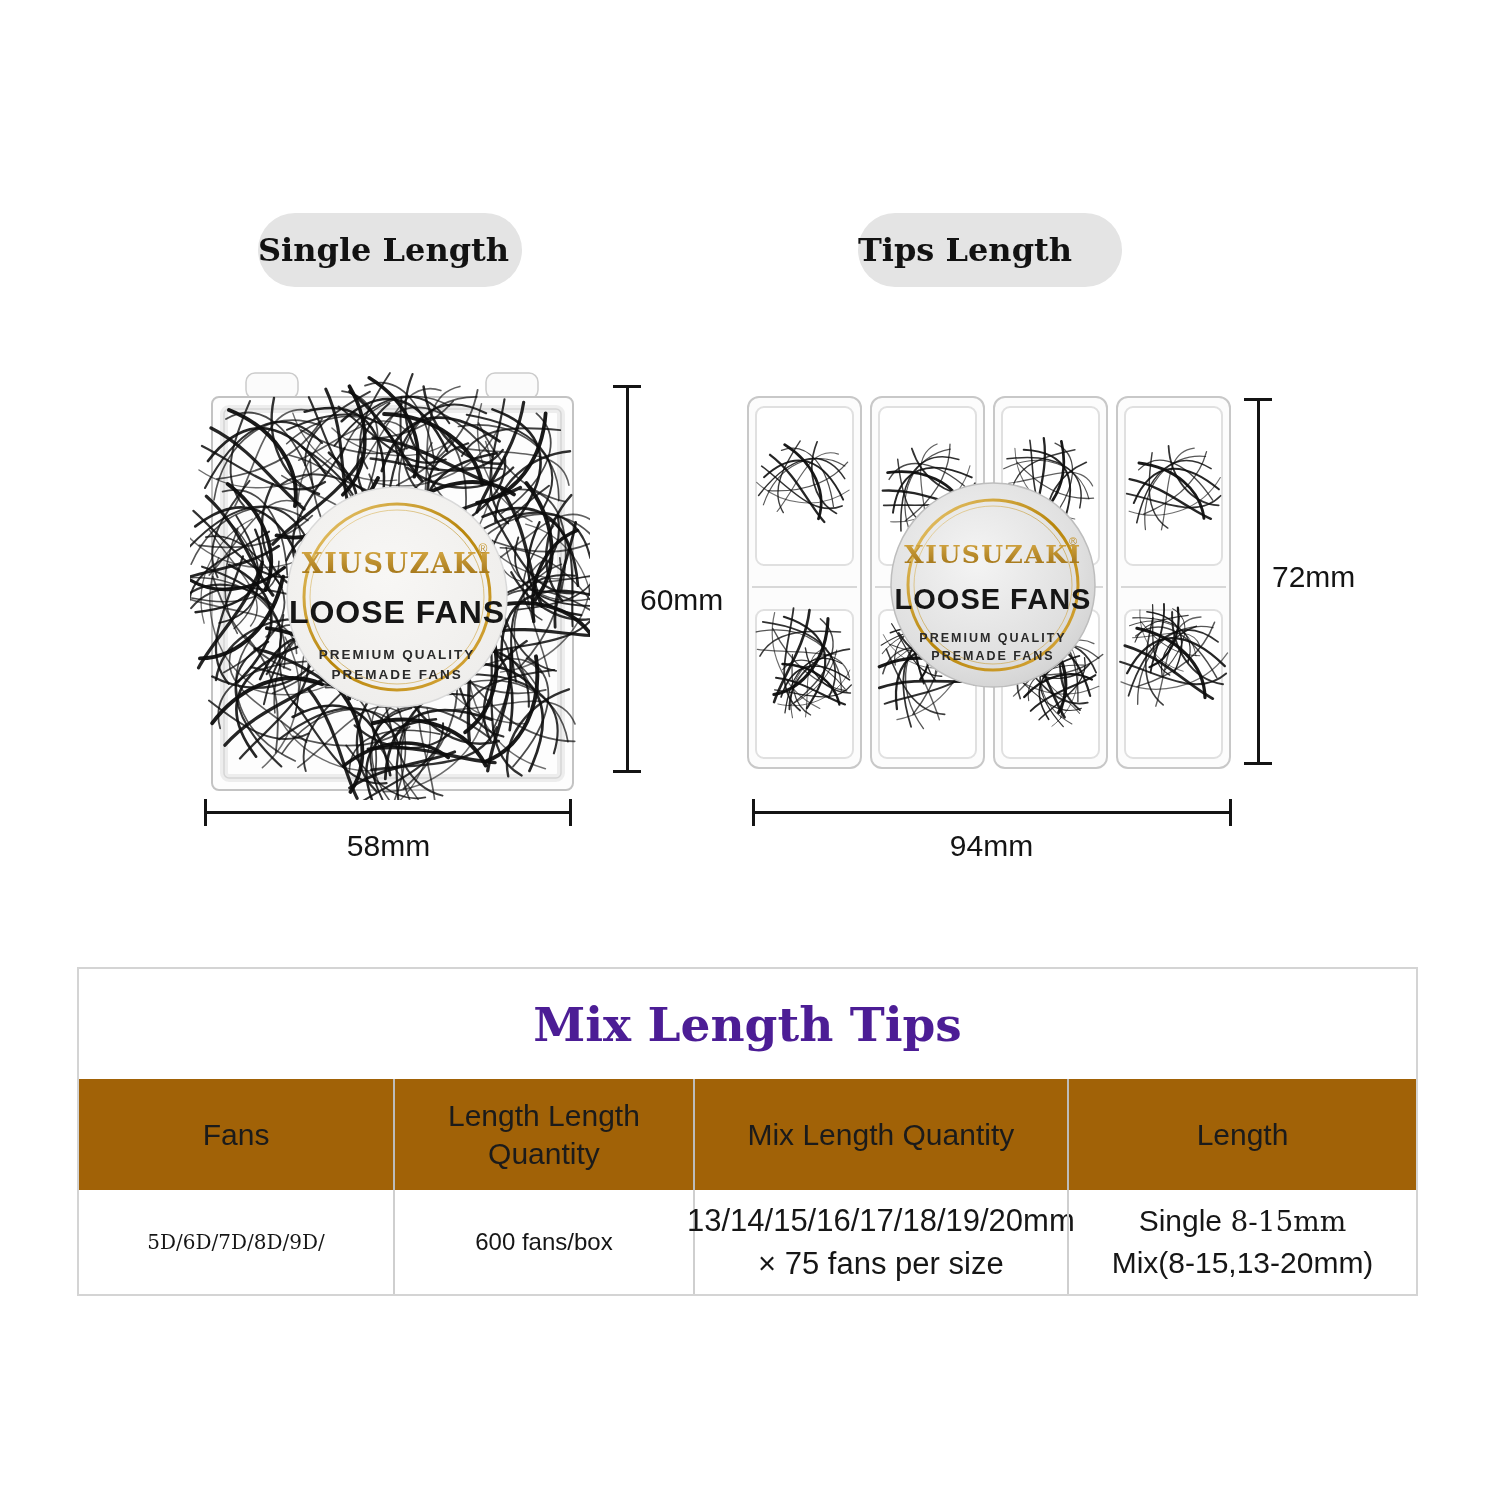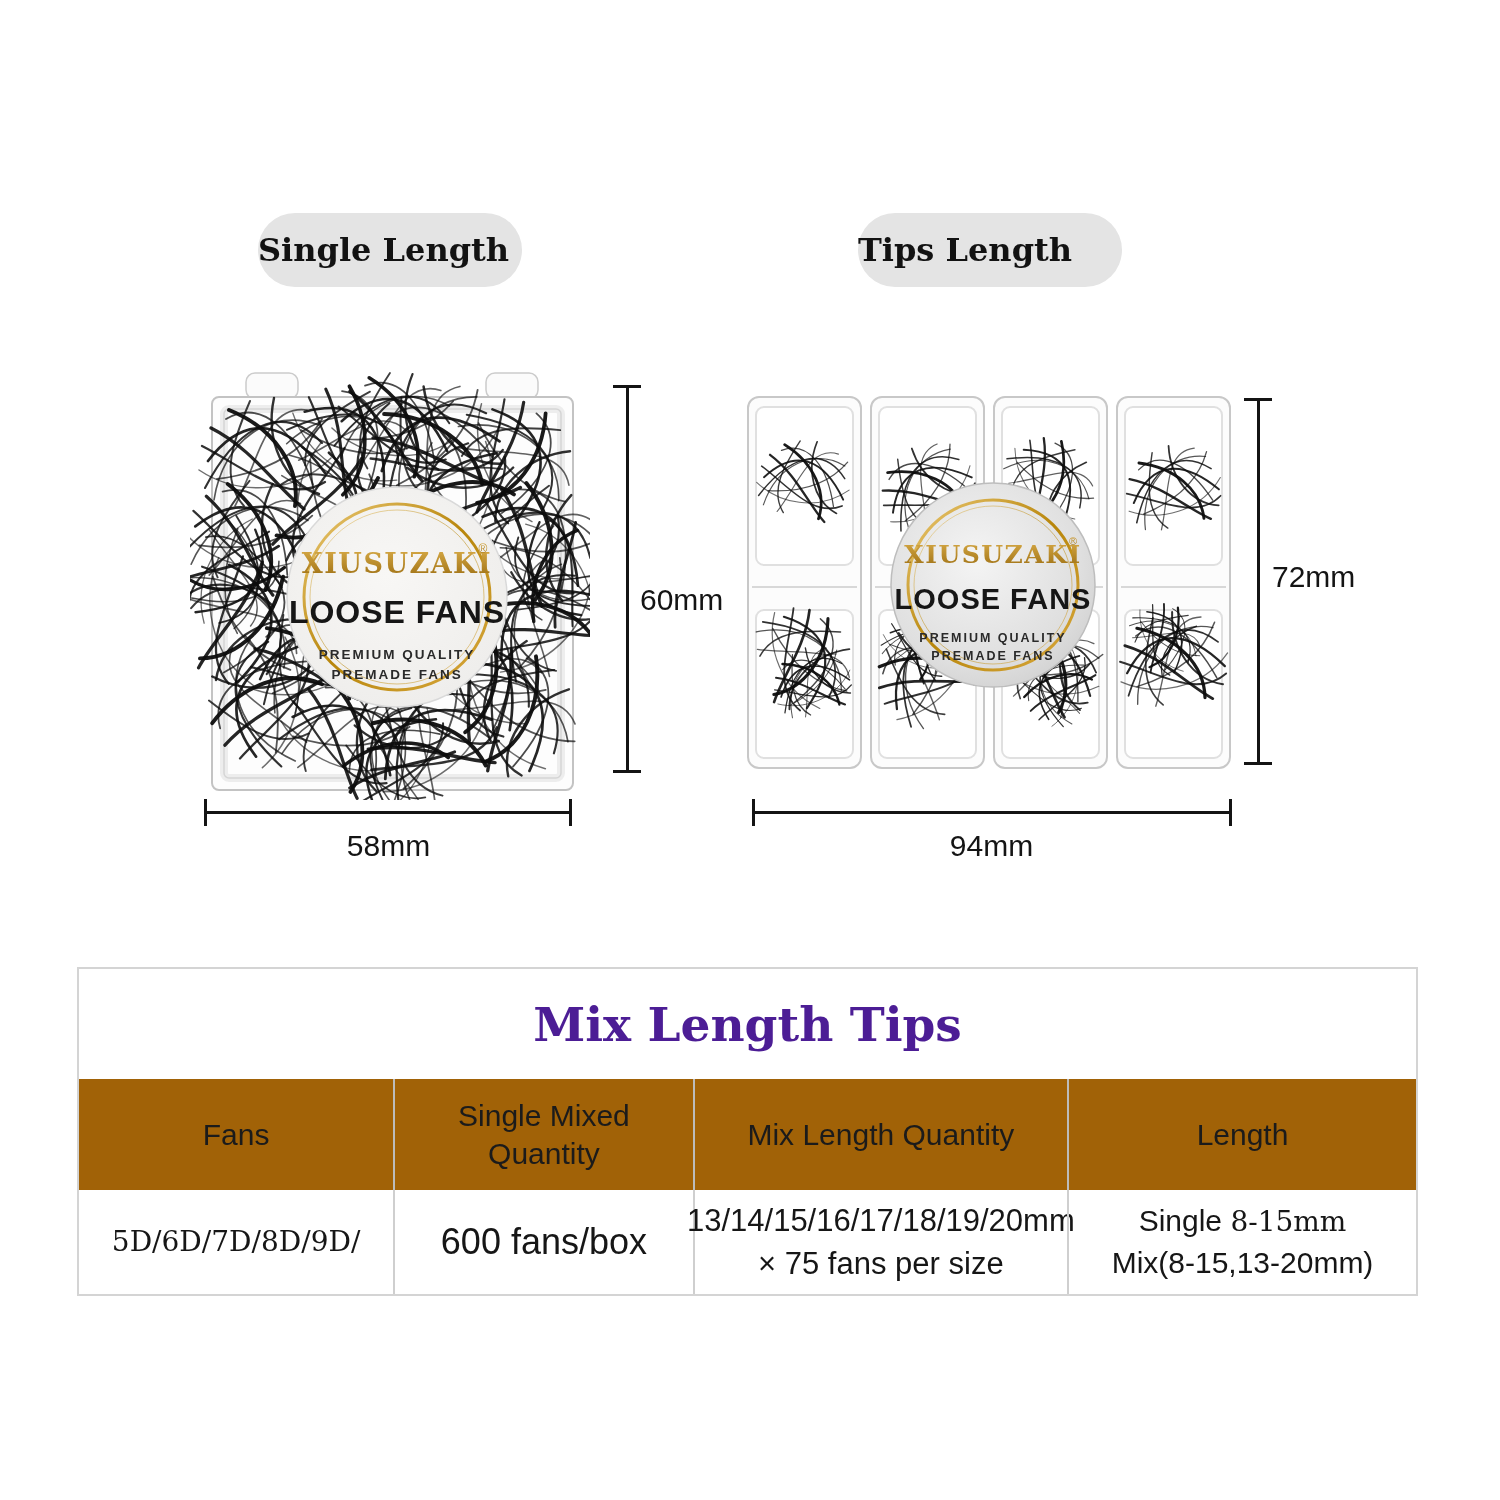--- a/index.html
+++ b/index.html
@@ -36,22 +36,22 @@
   .spec-row{display:grid;grid-template-columns:23.5% 22.4% 28% 26.1%;}
   .spec-head{background:#a16207;}
   .spec-cell{
     display:flex;flex-direction:column;align-items:center;justify-content:center;
     text-align:center;box-sizing:border-box;padding:10px 14px;
   }
   .spec-head .spec-cell{height:111px;font-size:30px;line-height:1.25;color:#1b1b1b;}
   .spec-head .spec-cell + .spec-cell{border-left:2px solid #bcbcbc;}
   .spec-body .spec-cell{height:104px;color:#161616;}
   .spec-body .spec-cell + .spec-cell{border-left:2px solid #cfcfcf;}
-  .cell-fans{font-family:"DejaVu Serif","Liberation Serif",serif;font-size:28px;line-height:1.45;}
-  .cell-singleqty{font-size:36px;}
+  .cell-fans{font-family:"DejaVu Serif","Liberation Serif",serif;font-size:20px;line-height:1.45;}
+  .cell-singleqty{font-size:24px;}
   .cell-mixqty{font-size:31px;line-height:1.4;}
   .cell-length{font-size:30px;line-height:1.4;}
   .serif-inline{font-family:"DejaVu Serif","Liberation Serif",serif;font-size:28px;}
 </style>
 </head>
 <body>
 
 <div class="canvas">
 
   <div class="pill pill-single">
@@ -224,21 +224,21 @@
   </div>
 
   <div class="spec-table">
     <div class="spec-title">Mix Length Tips</div>
 
     <div class="spec-row spec-head">
       <div class="spec-cell">
         <span>Fans</span>
       </div>
       <div class="spec-cell">
-        <span>Single Mixed Quantity</span>
+        <span>Length Length Quantity</span>
       </div>
       <div class="spec-cell">
         <span>Mix Length Quantity</span>
       </div>
       <div class="spec-cell">
         <span>Length</span>
       </div>
     </div>
 
     <div class="spec-row spec-body">

